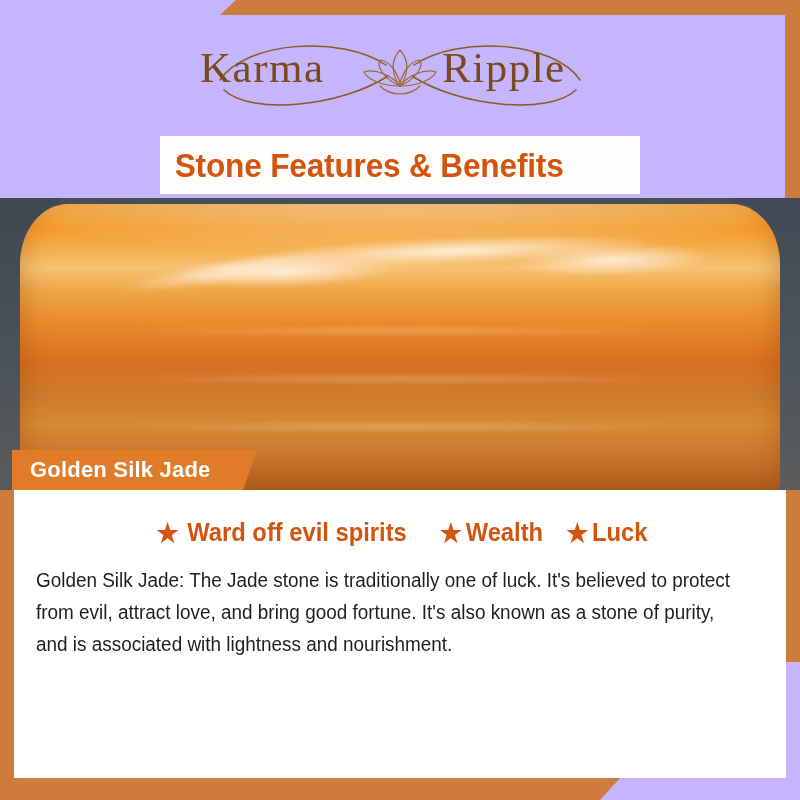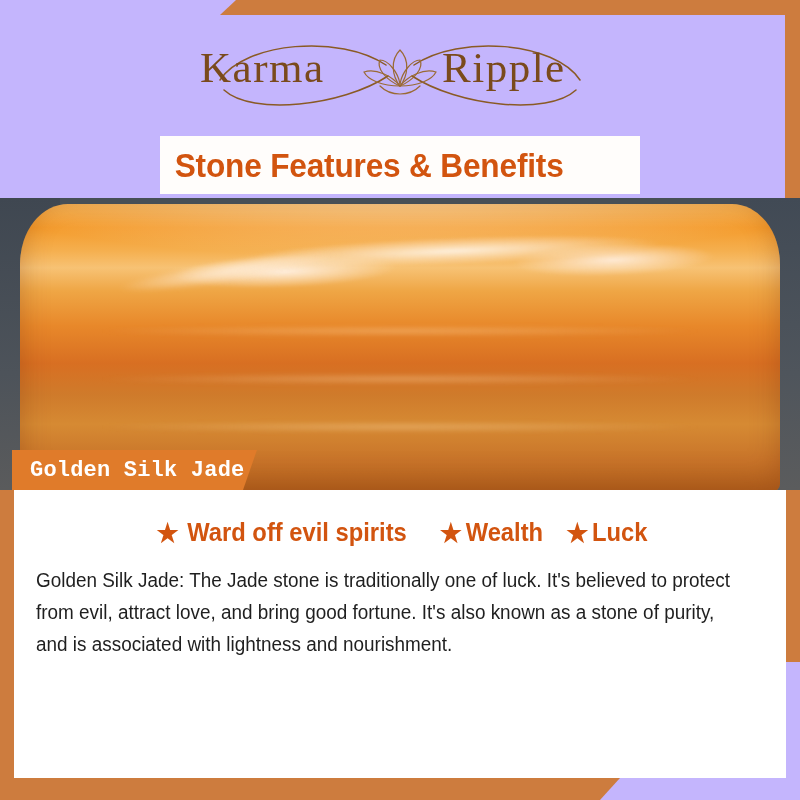--- a/index.html
+++ b/index.html
@@ -123,21 +123,21 @@
 
   
   .name-banner{
     position:absolute;left:12px;top:450px;width:245px;height:40px;
     background:#e07b2a;
     clip-path:polygon(0 0,100% 0,calc(100% - 14px) 100%,0 100%);
     display:flex;align-items:center;
   }
   .name-text{
     color:#ffffff;
-    font-family:Liberation Mono, monospace;
+    font-family:Liberation Sans, sans-serif;
     font-weight:bold;
     font-size:22px;
     margin-left:18px;
     letter-spacing:.2px;
     white-space:nowrap;
   }
 
   
   .card{
     position:absolute;left:14px;top:490px;width:772px;height:288px;

